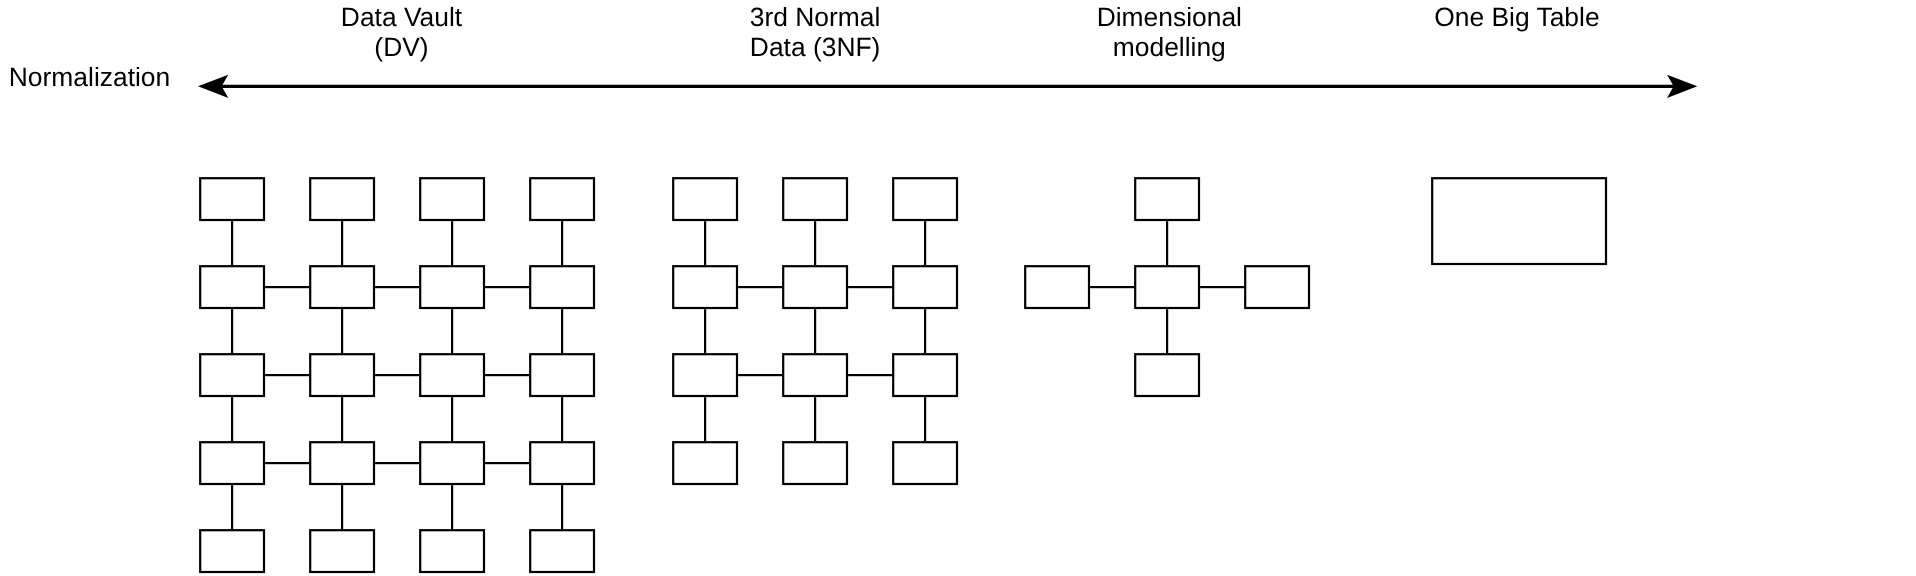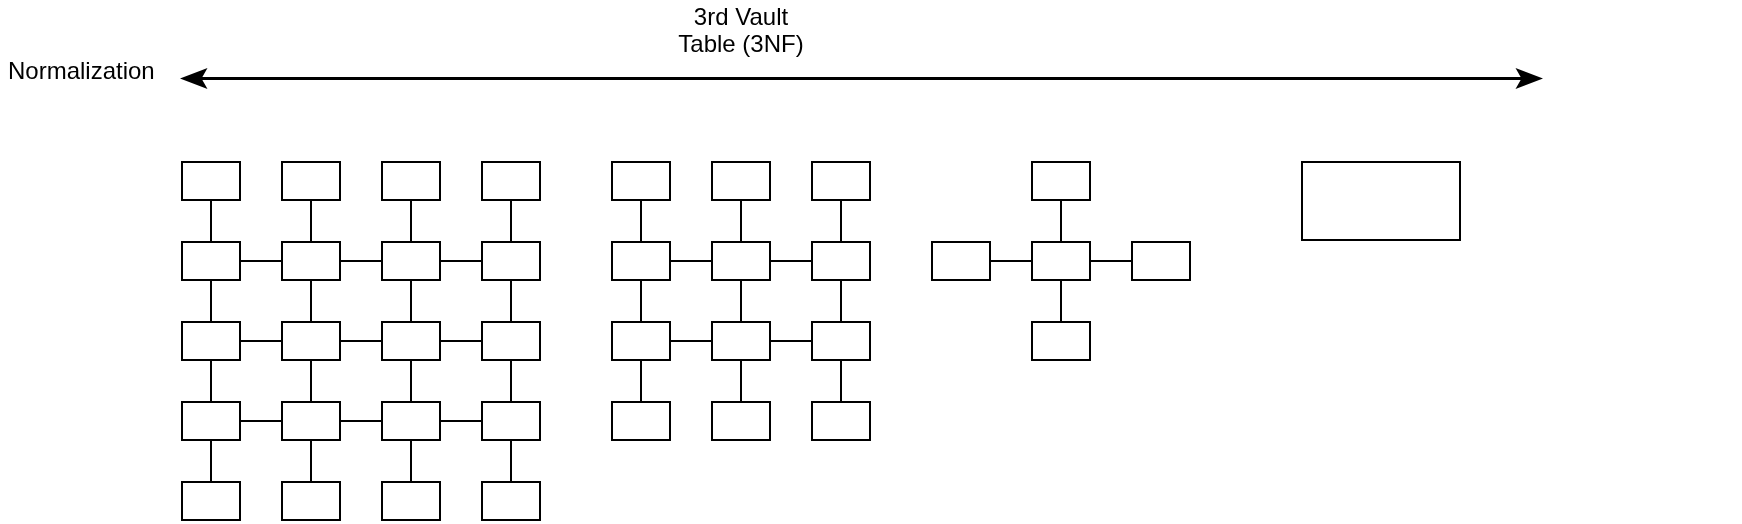--- a/index.html
+++ b/index.html
@@ -39,28 +39,37 @@
 
   <div class="side-label" id="label-normalization">Normalization</div>
 
 
   <svg id="axis-arrow-svg" width="1742" height="110" viewBox="0 0 1742 110">
     <line id="arrow-line" x1="201" y1="78.5" x2="1522" y2="78.5" stroke="#000000" stroke-width="3"></line>
     <path id="arrow-head-left" d="M180,78.5 L207.5,68 L201.5,78.5 L207.5,89 Z" fill="#000000"></path>
     <path id="arrow-head-right" d="M1543,78.5 L1515.5,68 L1521.5,78.5 L1515.5,89 Z" fill="#000000"></path>
   </svg>
 
+  <div class="method-title" id="title-dv">
+    <div>Data Vault</div>
+    <div>(DV)</div>
+  </div>
 
   <div class="method-title" id="title-3nf">
-    <div>3rd Vault</div>
-    <div>Table (3NF)</div>
+    <div>3rd Normal</div>
+    <div>Data (3NF)</div>
   </div>
 
+  <div class="method-title" id="title-dim">
+    <div>Dimensional</div>
+    <div>modelling</div>
+  </div>
 
   <div class="method-title" id="title-obt">
+    <div>One Big Table</div>
   </div>
 
   <div id="diagram-layer">
       <div class="schema-group">
         <div class="node" style="left: 181px; top: 161px; width: 60px; height: 40px;"></div>
         <div class="edge" style="left: 209.75px; top: 201px; width: 2.5px; height: 40px;"></div>
         <div class="node" style="left: 281px; top: 161px; width: 60px; height: 40px;"></div>
         <div class="edge" style="left: 309.75px; top: 201px; width: 2.5px; height: 40px;"></div>
         <div class="node" style="left: 381px; top: 161px; width: 60px; height: 40px;"></div>
         <div class="edge" style="left: 409.75px; top: 201px; width: 2.5px; height: 40px;"></div>

